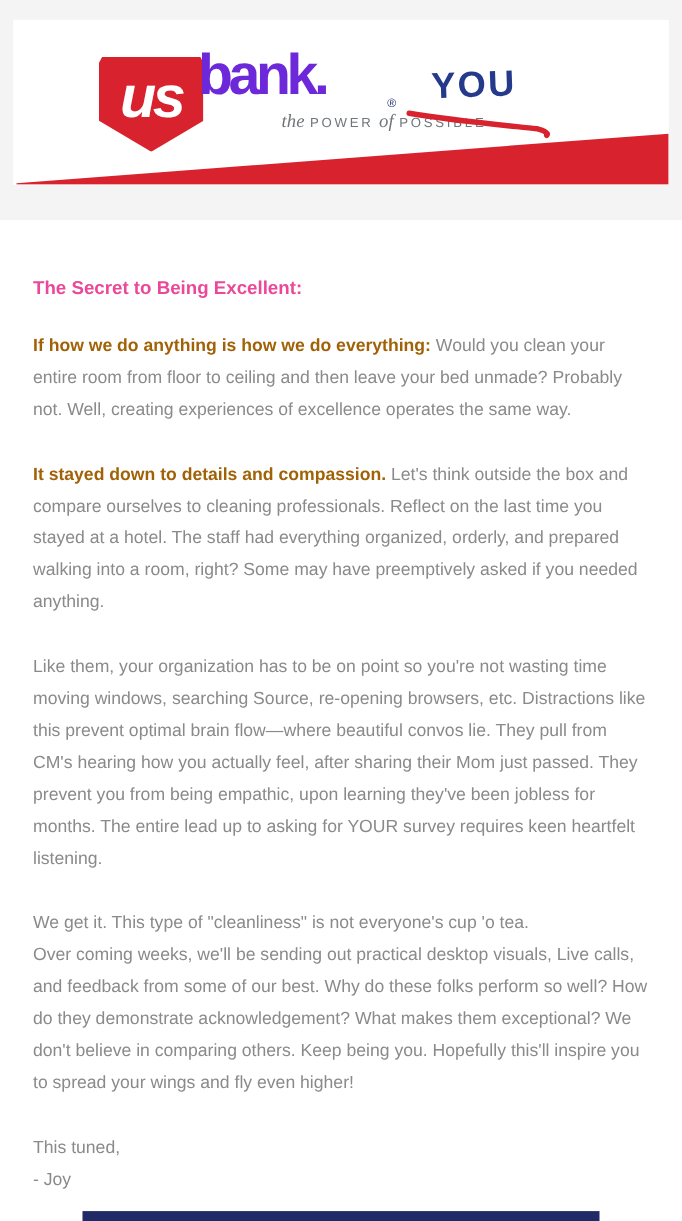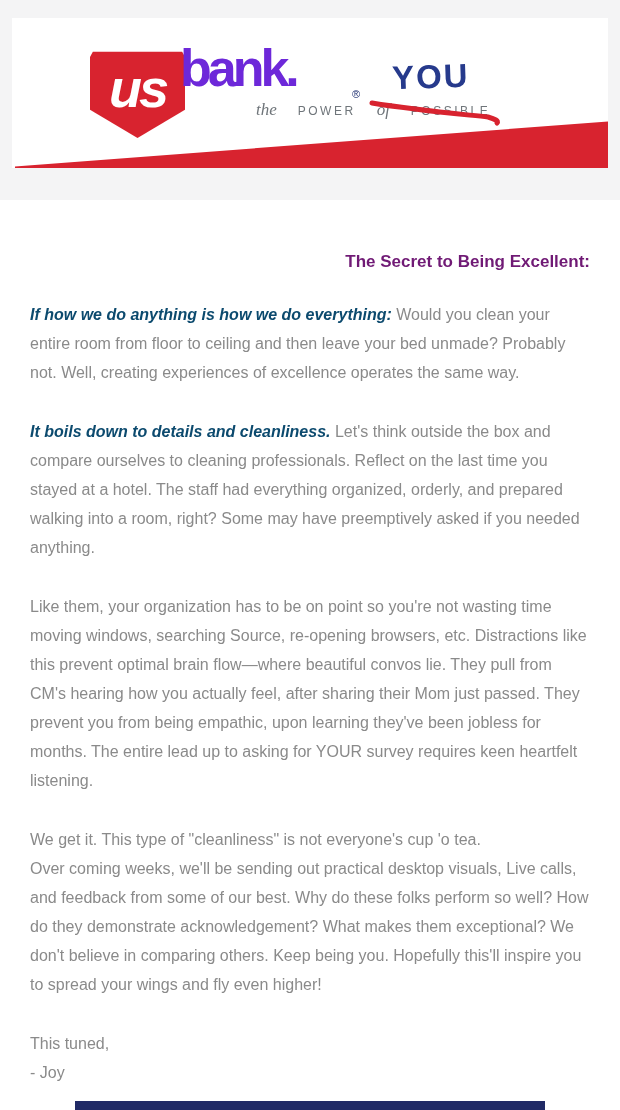--- a/index.html
+++ b/index.html
@@ -58,21 +58,21 @@
     position: absolute;
     left: 340px; top: 70px;
     color: #1d2d6f;
     font-size: 11px;
   }
   .tagline {
     position: absolute;
     left: 244px; top: 82px;
     display: flex;
     align-items: baseline;
-    gap: 21px;
+    gap: 5px;
     white-space: nowrap;
   }
   .tg-it {
     font-family: "Liberation Serif", serif;
     font-style: italic;
     font-size: 17px;
     color: #6f757a;
   }
   .tg-caps {
     font-size: 12px;
@@ -106,28 +106,28 @@
   
   .content {
     padding: 0 30px;
     color: #8a8a8a;
     font-size: 16px;
     line-height: 29px;
   }
   .title {
     margin-top: 45px;
     margin-bottom: 22px;
-    text-align: right;
-    color: #701a75;
+    text-align: left;
+    color: #ec4899;
     font-weight: bold;
     font-size: 17px;
     line-height: 33px;
   }
   .para { margin-bottom: 30px; }
-  .para strong { color: #0c4a6e; font-weight: bold; font-style: italic; }
+  .para strong { color: #a16207; font-weight: bold; }
 
   
   .bottom-bar {
     position: absolute;
     left: 75px; bottom: 0;
     width: 470px; height: 9px;
     background: #202a66;
   }
 </style>
 </head>
@@ -163,21 +163,21 @@
   </div>
 
   <div class="content">
 
     <div class="title">
       <div>The Secret to Being Excellent:</div>
     </div>
 
     <p class="para"><strong>If how we do anything is how we do everything:</strong><span> Would you clean your entire room from floor to ceiling and then leave your bed unmade? Probably not. Well, creating experiences of excellence operates the same way.</span></p>
 
-    <p class="para"><strong>It boils down to details and cleanliness.</strong><span> Let's think outside the box and compare ourselves to cleaning professionals. Reflect on the last time you stayed at a hotel. The staff had everything organized, orderly, and prepared walking into a room, right? Some may have preemptively asked if you needed anything.</span></p>
+    <p class="para"><strong>It stayed down to details and compassion.</strong><span> Let's think outside the box and compare ourselves to cleaning professionals. Reflect on the last time you stayed at a hotel. The staff had everything organized, orderly, and prepared walking into a room, right? Some may have preemptively asked if you needed anything.</span></p>
 
     <p class="para"><span>Like them, your organization has to be on point so you're not wasting time moving windows, searching Source, re-opening browsers, etc. Distractions like this prevent optimal brain flow—where beautiful convos lie. They pull from CM's hearing how you actually feel, after sharing their Mom just passed. They prevent you from being empathic, upon learning they've been jobless for months. The entire lead up to asking for YOUR survey requires keen heartfelt listening.</span></p>
 
     <p class="para"><span>We get it. This type of "cleanliness" is not everyone's cup 'o tea.</span><br><span>Over coming weeks, we'll be sending out practical desktop visuals, Live calls, and feedback from some of our best. Why do these folks perform so well? How do they demonstrate acknowledgement? What makes them exceptional? We don't believe in comparing others. Keep being you. Hopefully this'll inspire you to spread your wings and fly even higher!</span></p>
 
     <p class="para"><span>This tuned,</span><br><span>- Joy</span></p>
 
   </div>
 
   <div class="bottom-bar"></div>

